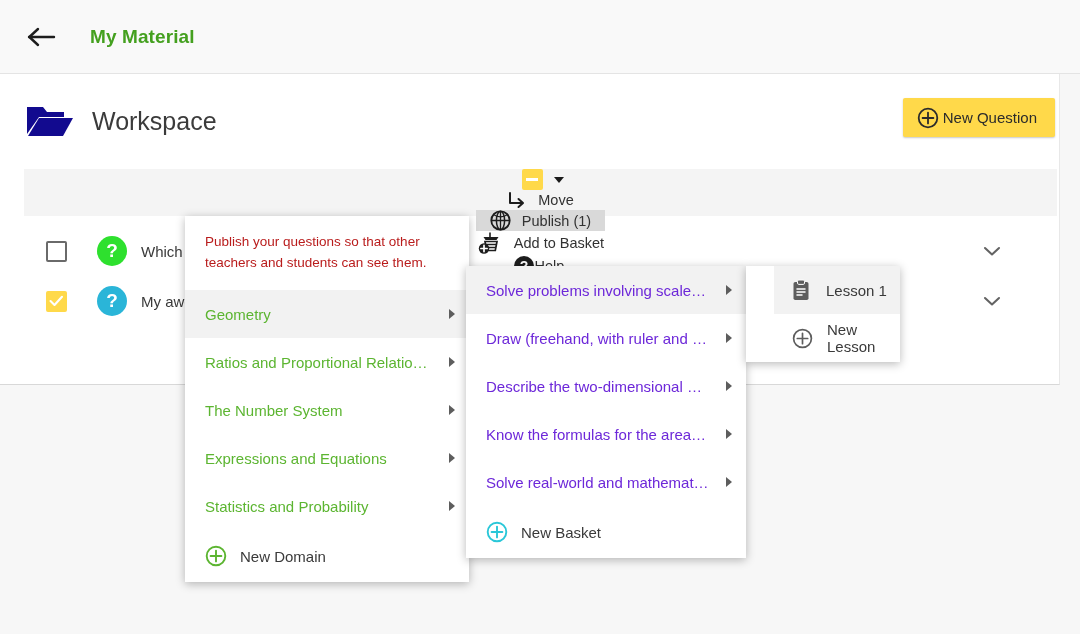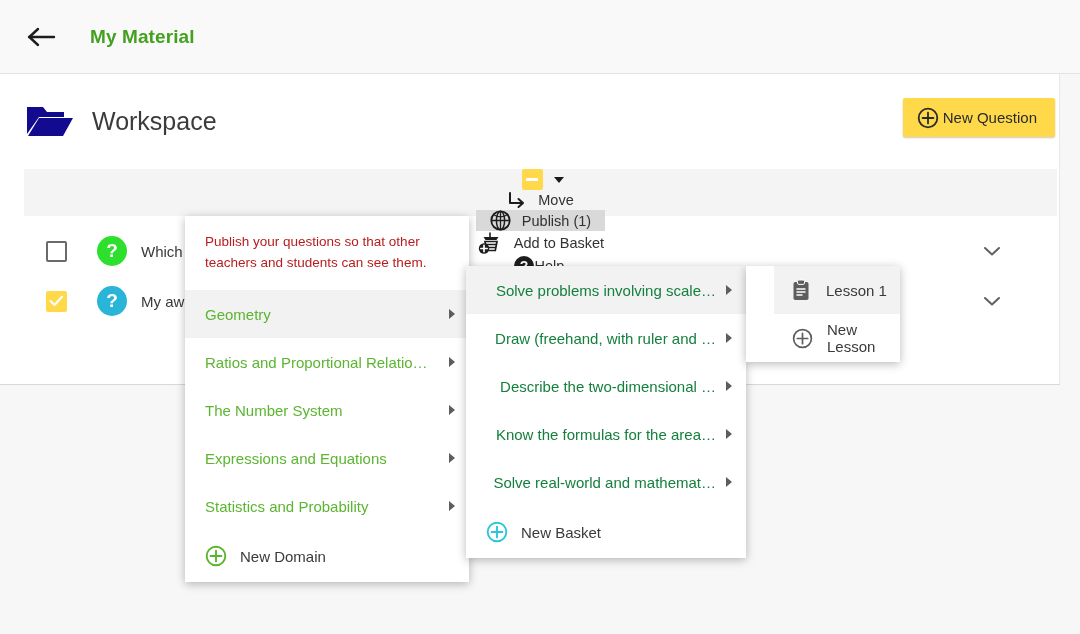--- a/index.html
+++ b/index.html
@@ -223,21 +223,21 @@
   }
   .menu-item.hovered { background: #f2f2f2; }
   .menu-item .mi-label {
     flex: 1;
     font-size: 15px;
     white-space: nowrap;
     overflow: hidden;
     text-overflow: ellipsis;
   }
   .domain .mi-label { color: #5cb531; }
-  .topic  .mi-label { color: #15803d; text-align: right; }
+  .topic  .mi-label { color: #6d28d9; }
   .arrow-right {
     width: 0; height: 0;
     border-top: 5px solid transparent;
     border-bottom: 5px solid transparent;
     border-left: 6px solid #5d5d5d;
     margin-left: 10px;
     flex: 0 0 auto;
   }
   .menu-item.add {
     height: 52px;

